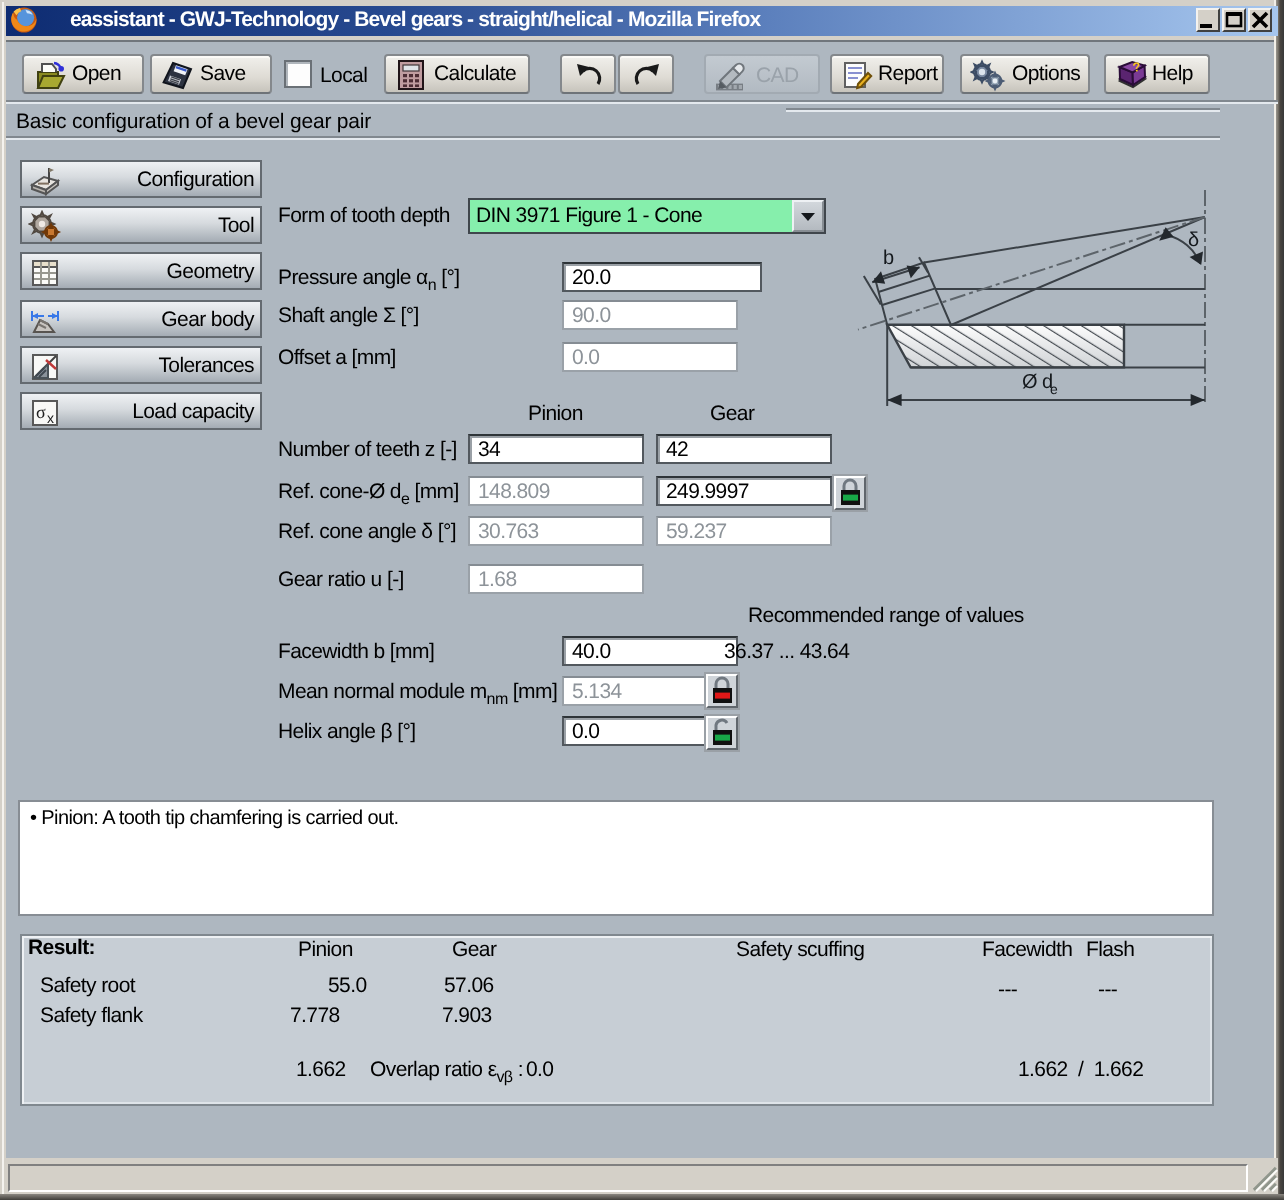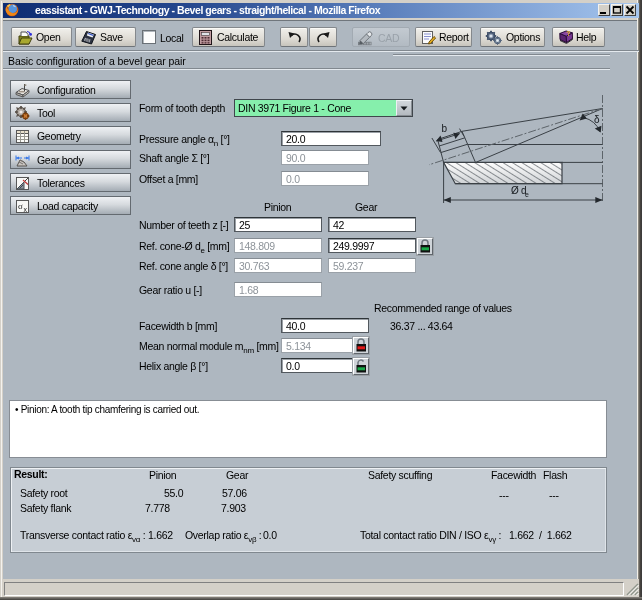--- a/index.html
+++ b/index.html
@@ -12,21 +12,21 @@
 #titlebar { left:3px; top:3px; width:636px; height:15px; background:linear-gradient(to right,#0e2c72,#27498f 30%,#5c80bd 60%,#a6c6ee); }
 #titletext { left:20px; top:4px; color:#fff; font-weight:bold; white-space:nowrap; font-size:10.5px; letter-spacing:-0.45px;padding-left:15px; }
 .winbtn { top:4px; width:12px; height:12px; background:#d4d0c8;
   border-top:1px solid #f4f2ee; border-left:1px solid #f4f2ee;
   border-right:1px solid #404040; border-bottom:1px solid #404040; }
 .tbtn { top:27px; height:20px; background:linear-gradient(#f1f0ec,#dedbd4 60%,#c7c4bc); border:1px solid #84888c; border-bottom-color:#6e7378; border-radius:2px; color:#000; box-shadow:inset 0 1px 0 #fbfaf7; }
 .ticon { position:absolute; left:4px; top:1px; }
 .ttext { position:absolute; top:3px; }
 .groove { border-top:1px solid #81888f; border-bottom:1px solid #e4e9ee; height:2px; }
 .sbtn { left:10px; width:121px; height:19px; background:linear-gradient(#eff1f4,#d6dade 45%,#a4acb4); border:1px solid #646a70; color:#000; }
-.stext { position:absolute; left:26px; right:3px; top:3px; text-align:left; }
+.stext { position:absolute; left:26px; right:3px; top:3px; text-align:right; }
 .sicon { position:absolute; left:3px; top:1px; }
 .lbl { left:139px; color:#000; white-space:nowrap; }
 sub { font-size:8px; }
 .fld { height:15px; background:#fff; padding:1px 0 0 4px; white-space:nowrap; overflow:hidden; }
 .fe { border:1px solid #52585e; border-top:1px solid #2e3438; color:#000; box-shadow:inset 1px 1px 0 #9aa0a6; }
 .fd { border:1px solid #9aa1a8; border-top:1px solid #858c93; color:#8d9399; }
 .hdr { color:#000; white-space:nowrap; }
 .lockbtn { width:16px; height:17px; background:#cfd4d9; border:1px solid #fff; border-right-color:#60666c; border-bottom-color:#60666c; box-shadow:0 0 0 1px #9aa0a6; }
 #infobox { left:9px; top:400px; width:598px; height:58px; background:#fff; border:1px solid #878d94; font-size:10px; color:#000; padding:3px 0 0 5px; }
 #result { left:10px; top:467px; width:597px; height:86px; background:#c7ced5; border:1px solid #80888f; box-shadow:inset 1px 1px 0 #eef1f4, inset -1px -1px 0 #dfe4e9; }
@@ -247,34 +247,34 @@
 </div>
 <div class="lbl abs" style="top:133px">Pressure angle α<sub>n</sub> [°]</div>
 <div class="fld fe abs" style="left:281px;top:131px;width:100px">20.0</div>
 <div class="lbl abs" style="top:152px">Shaft angle Σ [°]</div>
 <div class="fld fd abs" style="left:281px;top:150px;width:88px">90.0</div>
 <div class="lbl abs" style="top:173px">Offset a [mm]</div>
 <div class="fld fd abs" style="left:281px;top:171px;width:88px">0.0</div>
 <div class="hdr abs" style="left:264px;top:201px">Pinion</div>
 <div class="hdr abs" style="left:355px;top:201px">Gear</div>
 <div class="lbl abs" style="top:219px">Number of teeth z [-]</div>
-<div class="fld fe abs" style="left:234px;top:217px;width:88px">25</div>
+<div class="fld fe abs" style="left:234px;top:217px;width:88px">34</div>
 <div class="fld fe abs" style="left:328px;top:217px;width:88px">42</div>
 <div class="lbl abs" style="top:240px">Ref. cone-Ø d<sub>e</sub> [mm]</div>
 <div class="fld fd abs" style="left:234px;top:238px;width:88px">148.809</div>
 <div class="fld fe abs" style="left:328px;top:238px;width:88px">249.9997</div>
 <div class="lbl abs" style="top:260px">Ref. cone angle δ [°]</div>
 <div class="fld fd abs" style="left:234px;top:258px;width:88px">30.763</div>
 <div class="fld fd abs" style="left:328px;top:258px;width:88px">59.237</div>
 <div class="lbl abs" style="top:284px">Gear ratio u [-]</div>
 <div class="fld fd abs" style="left:234px;top:282px;width:88px">1.68</div>
 <div class="hdr abs" style="left:374px;top:302px">Recommended range of values</div>
 <div class="lbl abs" style="top:320px">Facewidth b [mm]</div>
 <div class="fld fe abs" style="left:281px;top:318px;width:88px">40.0</div>
-<div class="hdr abs" style="left:390px;top:320px">36.37 ... 43.64</div>
+<div class="hdr abs" style="left:362px;top:320px">36.37 ... 43.64</div>
 <div class="lbl abs" style="top:340px">Mean normal module m<sub>nm</sub> [mm]</div>
 <div class="fld fd abs" style="left:281px;top:338px;width:88px">5.134</div>
 <div class="lbl abs" style="top:360px">Helix angle β [°]</div>
 <div class="fld fe abs" style="left:281px;top:358px;width:88px">0.0</div>
 
 <div class="lockbtn abs" style="left:417px;top:238px">
   <svg width="14" height="15" viewBox="0 0 14 15">
     <path d="M4,6 L4,4 A3 3 0 0 1 10 4 L10 6" fill="none" stroke="#707880" stroke-width="1.5"></path>
     <rect x="2.5" y="6" width="9.5" height="7.5" fill="#101010"></rect>
     <rect x="3.5" y="8.3" width="7.5" height="3" fill="#18a848"></rect>
@@ -362,25 +362,23 @@
   <div class="r" style="left:480px;top:1px">Facewidth</div>
   <div class="r" style="left:532px;top:1px">Flash</div>
   <div class="r" style="left:9px;top:19px">Safety root</div>
   <div class="r" style="left:153px;top:19px">55.0</div>
   <div class="r" style="left:211px;top:19px">57.06</div>
   <div class="r" style="left:488px;top:21px">---</div>
   <div class="r" style="left:538px;top:21px">---</div>
   <div class="r" style="left:9px;top:34px">Safety flank</div>
   <div class="r" style="left:134px;top:34px">7.778</div>
   <div class="r" style="left:210px;top:34px">7.903</div>
-  <div class="r" style="left:9px;top:61px">Transverse contact ratio ε<sub>vα</sub> :</div>
   <div class="r" style="left:137px;top:61px">1.662</div>
   <div class="r" style="left:174px;top:61px">Overlap ratio ε<sub>vβ</sub> :</div>
   <div class="r" style="left:252px;top:61px">0.0</div>
-  <div class="r" style="left:349px;top:61px">Total contact ratio DIN / ISO ε<sub>vγ</sub> :</div>
   <div class="r" style="left:498px;top:61px">1.662&nbsp; /&nbsp; 1.662</div>
 </div>
 
 <div id="statusbar" class="abs">
     <div id="statusfield"></div>
   <svg class="abs" style="left:622px;top:4px" width="14" height="13">
       <g stroke="#90968c" stroke-width="1.6">
         <line x1="13" y1="1" x2="2" y2="12"></line>
         <line x1="13" y1="5" x2="6" y2="12"></line>
         <line x1="13" y1="9" x2="10" y2="12"></line>

